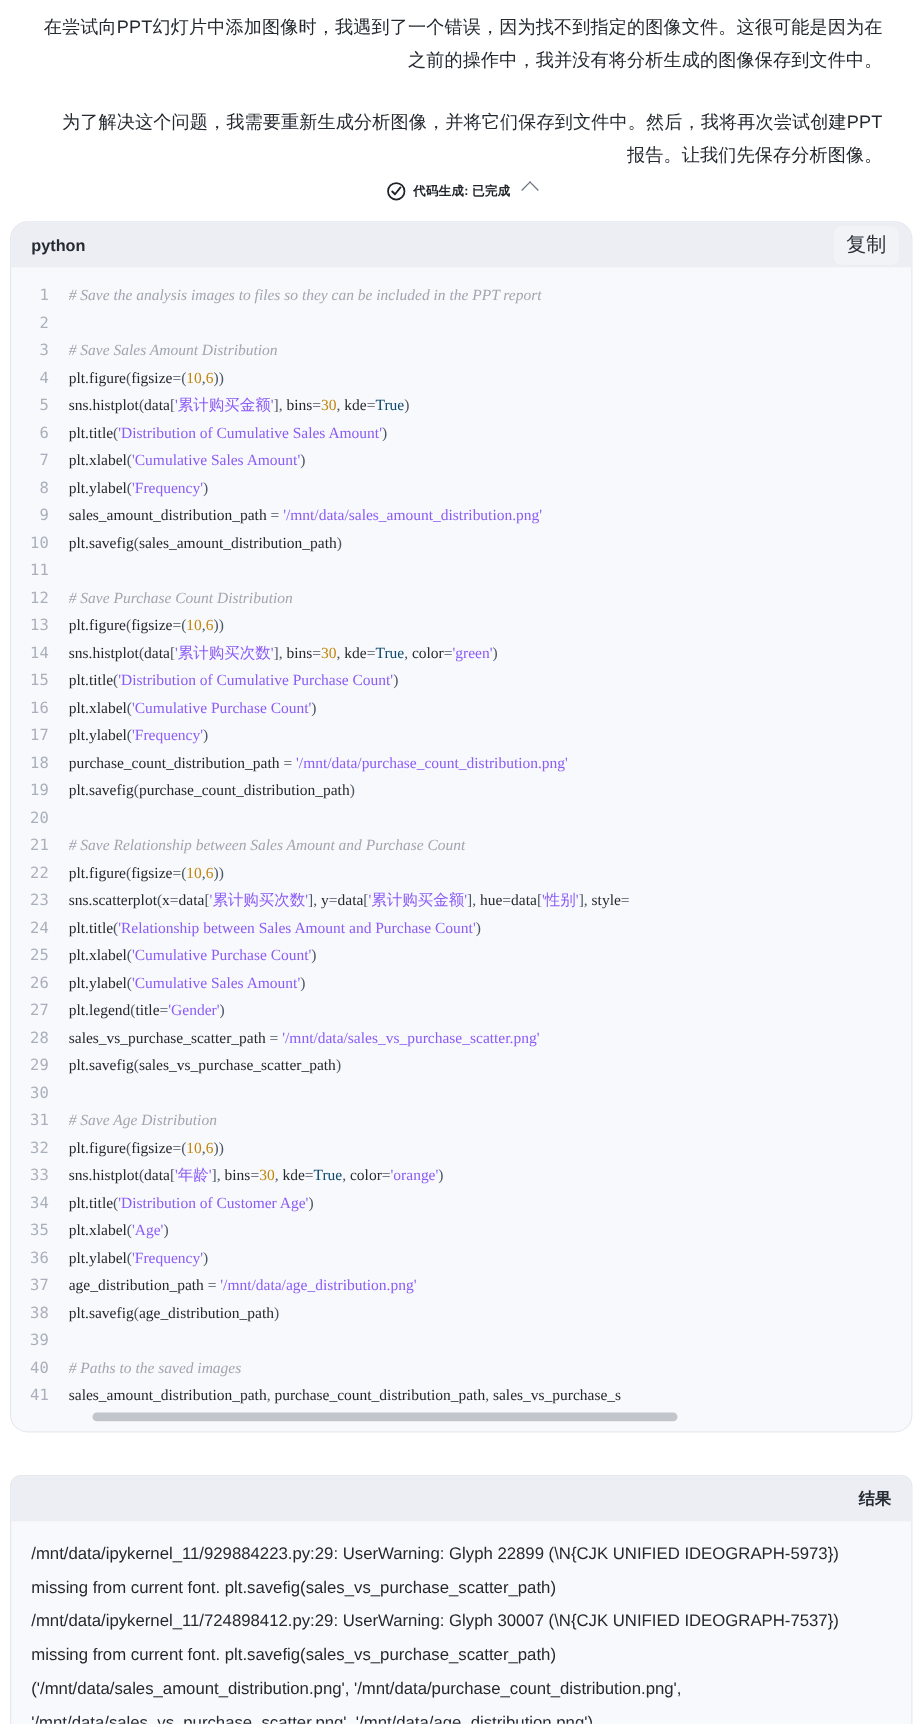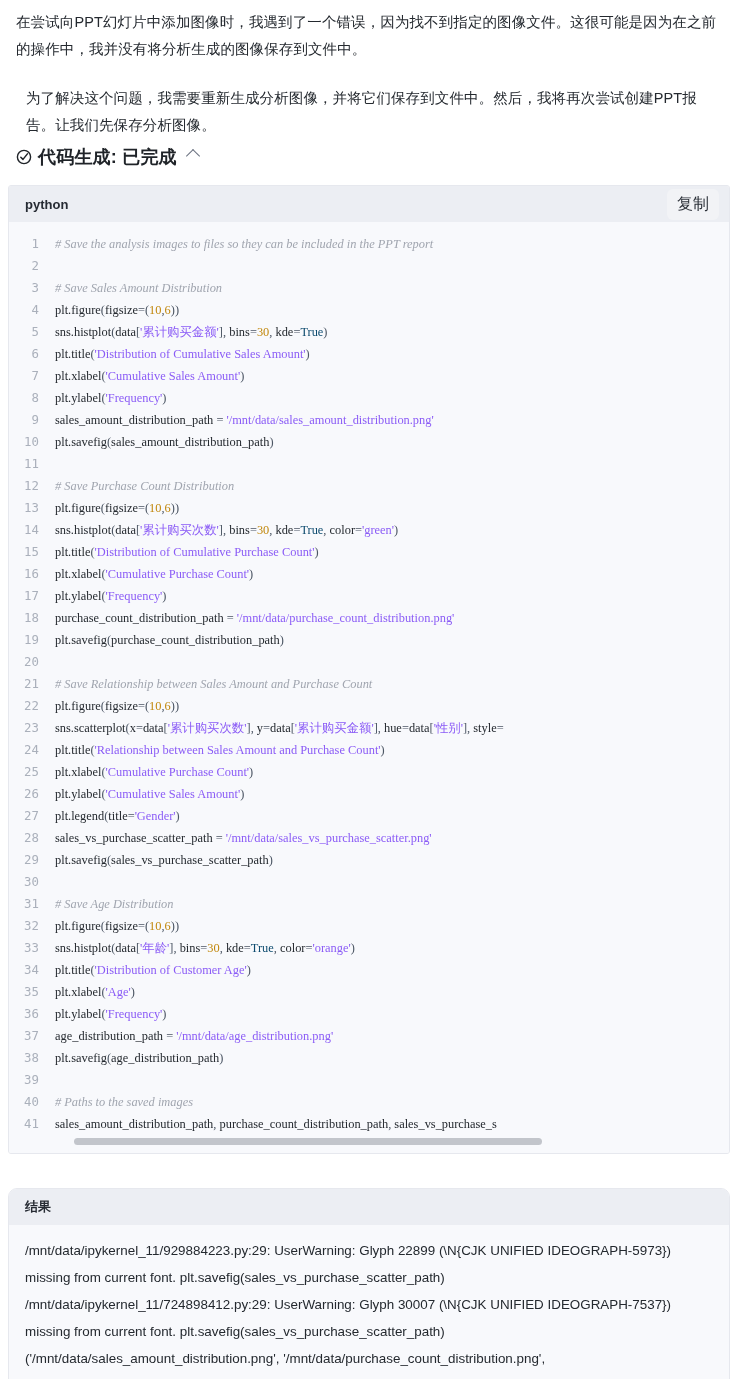--- a/index.html
+++ b/index.html
@@ -15,41 +15,43 @@
     color: #1f2328;
   }
   .page {
     width: 738px;
     box-sizing: border-box;
     padding: 0;
   }
 
   
   .prose {
-    padding: 0 16px;
+    padding: 0 32px;
+    text-align: right;
   }
   .para {
     font-size: 14.5px;
     line-height: 27px;
     color: #24292f;
     margin: 0;
     letter-spacing: 0.1px;
   }
   .para.first { padding-top: 9px; }
   .para.second { padding-top: 22px; margin-left: 10px; }
 
   
   .status-row {
     display: flex;
     align-items: center;
     gap: 6px;
     padding: 6px 16px 0 16px;
-    font-size: 18px;
+    font-size: 10px;
     font-weight: bold;
     color: #1f2328;
+    justify-content: center;
   }
   .status-icon {
     width: 16px;
     height: 16px;
     flex: 0 0 16px;
     display: block;
   }
   .status-label { font-weight: bold; letter-spacing: .2px; }
   .chevron {
     display: inline-block;
@@ -58,21 +60,21 @@
     border-left: 1.4px solid #6b7280;
     border-top: 1.4px solid #6b7280;
     transform: rotate(45deg);
     margin-left: 5px;
     margin-bottom: 2px;
   }
 
   
   .card {
     margin: 16px 8px 0 8px;
-    border-radius: 3px;
+    border-radius: 14px;
     overflow: hidden;
     background: #f7f8fb;
     border: 1px solid #e6e8ee;
   }
   .card-head {
     background: #eceef3;
     height: 36px;
     display: flex;
     align-items: center;
     justify-content: space-between;
@@ -154,20 +156,21 @@
     overflow: hidden;
     border: 1px solid #e6e8ee;
     background: #f8f9fc;
   }
   .result-head {
     background: #eceef3;
     height: 36px;
     display: flex;
     align-items: center;
     padding: 0 16px;
+    justify-content: flex-end;
   }
   .result-title {
     font-size: 13px;
     font-weight: bold;
     color: #262b33;
   }
   .result-body {
     padding: 12px 16px 10px 16px;
     font-size: 13.4px;
     line-height: 27px;

